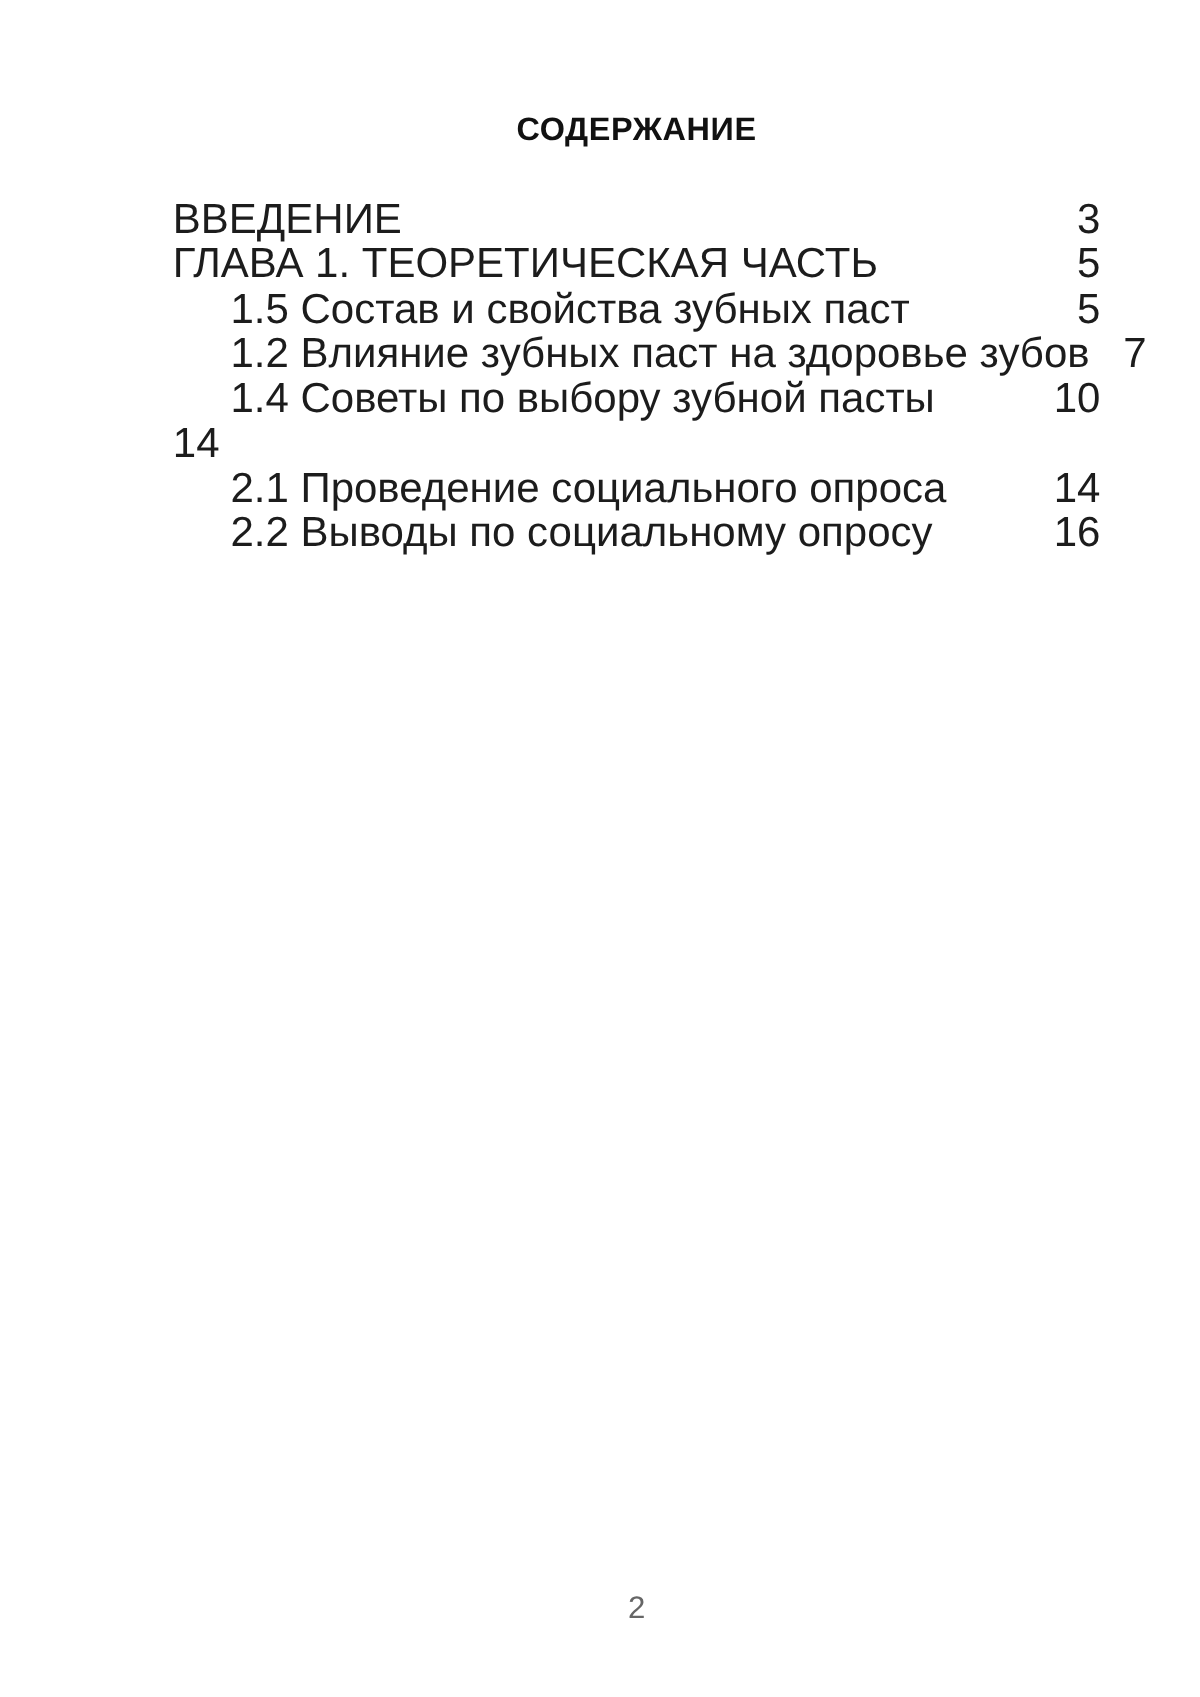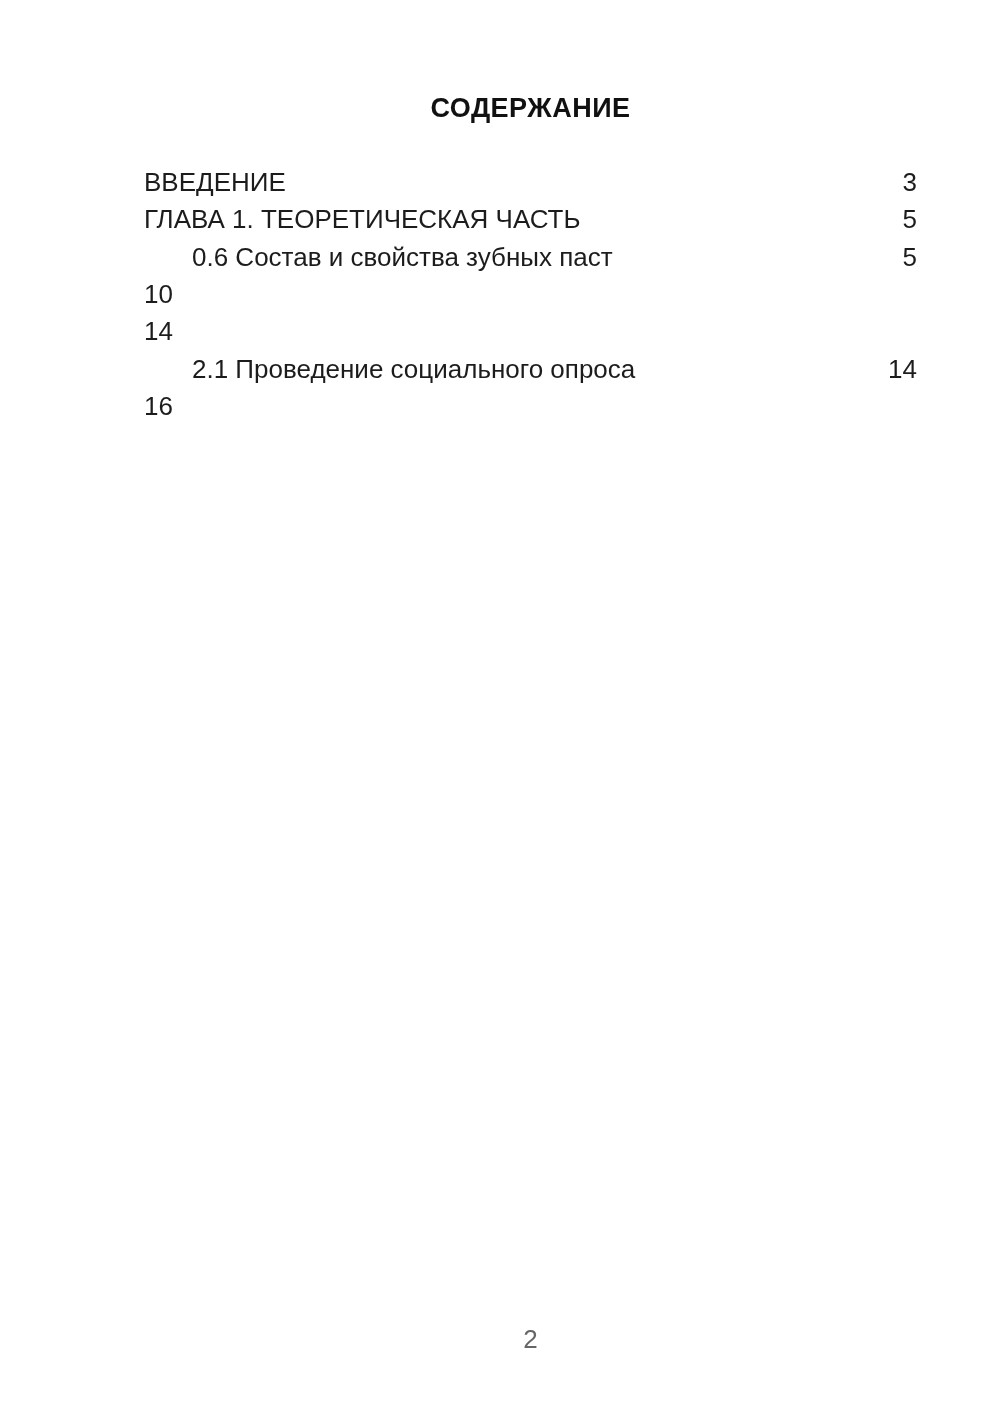--- a/index.html
+++ b/index.html
@@ -32,21 +32,21 @@
   }
   .toc {
     margin-top: 40px;
   }
   .toc-row {
     display: flex;
     justify-content: space-between;
     align-items: baseline;
     height: 37.33px;
     line-height: 37.33px;
-    font-size: 26px;
+    font-size: 35px;
     gap: 28px;
   }
   .toc-row .label {
     white-space: nowrap;
   }
   .toc-row.level-1 .label {
     padding-left: 48px;
   }
   .toc-row .pagenum {
     white-space: nowrap;
@@ -73,33 +73,39 @@
     <div class="toc" id="toc">
         <div class="toc-row">
     <span class="label">ВВЕДЕНИЕ</span>
     <span class="pagenum">3</span>
   </div>
         <div class="toc-row">
     <span class="label">ГЛАВА 1. ТЕОРЕТИЧЕСКАЯ ЧАСТЬ</span>
     <span class="pagenum">5</span>
   </div>
         <div class="toc-row level-1">
-    <span class="label">0.6 Состав и свойства зубных паст</span>
+    <span class="label">1.5 Состав и свойства зубных паст</span>
     <span class="pagenum">5</span>
   </div>
         <div class="toc-row level-1">
+    <span class="label">1.2 Влияние зубных паст на здоровье зубов</span>
+    <span class="pagenum">7</span>
+  </div>
+        <div class="toc-row level-1">
+    <span class="label">1.4 Советы по выбору зубной пасты</span>
     <span class="pagenum">10</span>
   </div>
         <div class="toc-row">
     <span class="pagenum">14</span>
   </div>
         <div class="toc-row level-1">
     <span class="label">2.1 Проведение социального опроса</span>
     <span class="pagenum">14</span>
   </div>
         <div class="toc-row level-1">
+    <span class="label">2.2 Выводы по социальному опросу</span>
     <span class="pagenum">16</span>
   </div>
       </div>
   </div>
 
   <div class="page-footer">2</div>
 </div>
 
 </body></html>

